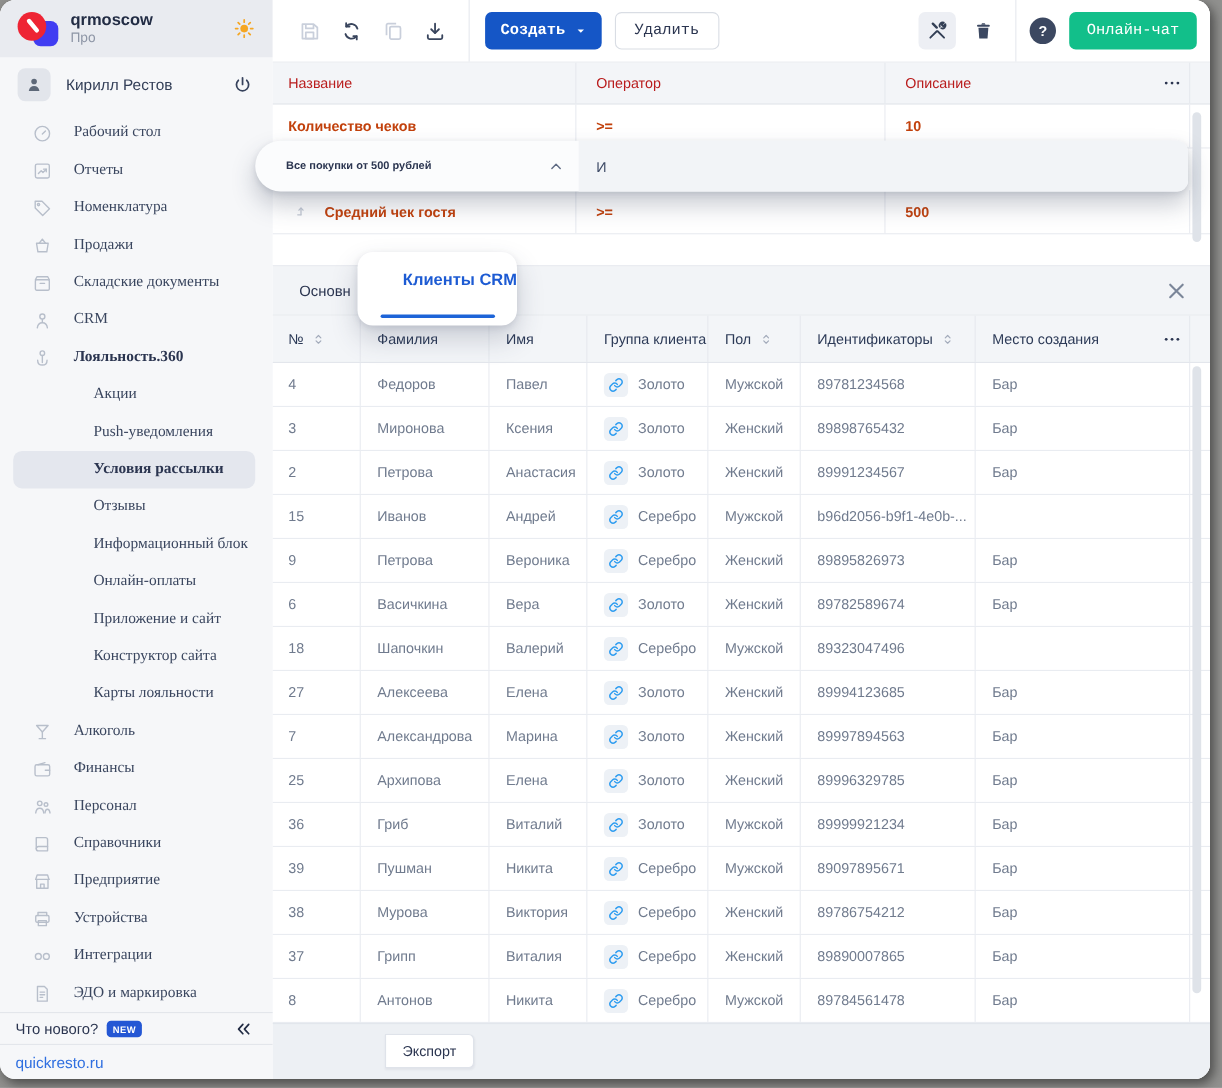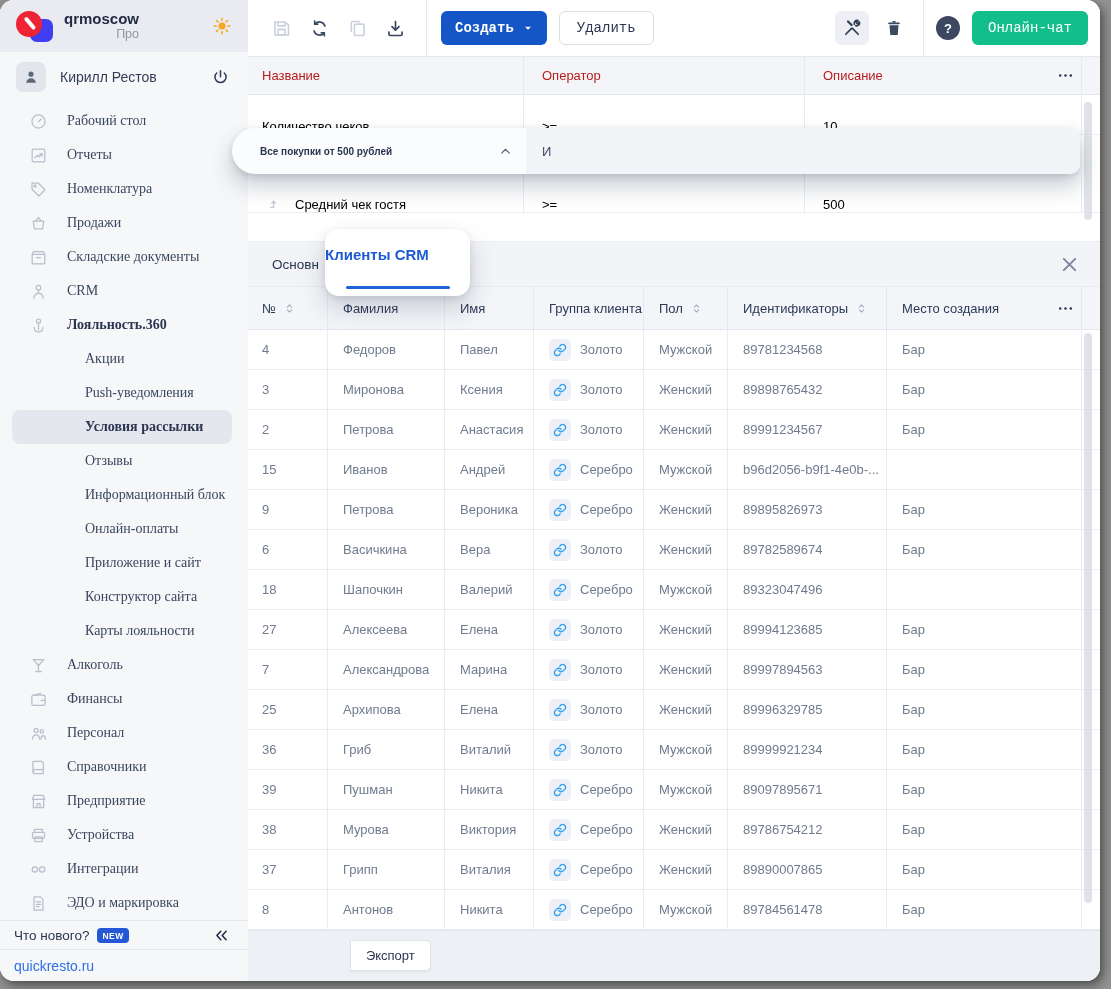--- a/index.html
+++ b/index.html
@@ -11,21 +11,21 @@
     position:relative;
   }
   .window {
     position:absolute; left:0; top:0; width:1100px; height:981px;
     background:#ffffff; border-radius:14px; display:flex;
     box-shadow: 3px 4px 10px rgba(20,20,20,.55);
     overflow:hidden;
   }
   
   .sidebar { width:248px; flex:0 0 248px; background:#f6f7f9; display:flex; flex-direction:column; }
-  .side-header { height:55px; background:#e9ebf0; display:flex; align-items:center; padding:0 16px 0 16px;text-align:right; }
+  .side-header { height:55px; background:#e9ebf0; display:flex; align-items:center; padding:0 16px 0 16px; }
   .logo { position:relative; width:38px; height:34px; flex:0 0 38px; }
   .logo .sq { position:absolute; right:1px; bottom:1px; width:23px; height:23px; border-radius:7px; background:#413df2; }
   .logo .ci { position:absolute; left:0; top:2px; width:26px; height:26px; border-radius:50%; background:#ee2434; }
   .logo .slash { position:absolute; left:12px; top:7px; width:3.5px; height:15px; background:#fff; border-radius:2px; transform:rotate(-40deg); }
   .org { margin-left:10px; line-height:1.15; }
   .org-name { font-size:15px; font-weight:700; color:#222c44; }
   .org-plan { font-size:12.5px; color:#8e96a6; }
   .side-header .icn.sun { margin-left:auto; }
   .user-row { height:46px; display:flex; align-items:center; padding:6px 18px 0 16px; }
   .avatar { width:30px; height:30px; border-radius:7px; background:#e2e5eb; display:flex; align-items:center; justify-content:center; }
@@ -62,40 +62,40 @@
   .help-circle { width:24px; height:24px; border-radius:50%; background:#3c4861; color:#fff; font-size:13px; font-weight:700; display:flex; align-items:center; justify-content:center; cursor:pointer; border:none; font-family:inherit; }
   .btn-chat { background:#12bf8a; color:#fff; border:none; padding:0 16px; margin-left:12px; font-weight:500; }
   
   .conditions { position:relative; height:156px; flex:0 0 156px; }
   .cond-head { height:38px; background:#f3f5f8; display:grid; grid-template-columns:262px 281px 1fr; align-items:center; padding-left:14px; padding-right:18px; border-bottom:1px solid #e3e6ec; position:relative; }
   .cond-head .hcell { font-size:13px; color:#b91c1c; height:100%; display:flex; align-items:center; border-right:1px solid #e6e9ee; }
   .cond-head .hcell:nth-child(2), .cond-head .hcell:nth-child(3) { padding-left:18px; }
   .cond-rows { }
   .cond-row { height:40px; display:grid; grid-template-columns:262px 281px 1fr; align-items:center; padding-left:14px; padding-right:18px; border-bottom:1px solid #e9ecf1; }
   .cond-row.ghost { height:38px; border-bottom:none; }
-  .cond-row .cell { font-size:13px; color:#000000; height:100%; display:flex; align-items:flex-end; border-right:1px solid #e9ecf1; }
+  .cond-row .cell { font-size:13px; color:#c2410c; height:100%; display:flex; align-items:center; border-right:1px solid #e9ecf1;font-weight:bold; }
   .cond-row .cell:nth-child(2), .cond-row .cell:nth-child(3) { padding-left:18px; }
   .cond-row .cell .icn.child { margin-right:12px; margin-left:6px; color:#c3c9d4; }
   .head-dots { position:absolute; right:26px; top:0; height:100%; display:flex; align-items:center; color:#2b3550; cursor:pointer; }
   
   .cond-float { position:absolute; left:-16px; right:20px; top:71px; height:46px; z-index:6;
     display:grid; grid-template-columns:294px 1fr; background:#fbfcfd;
     border-radius:23px 10px 10px 23px;
     box-shadow:0 12px 22px rgba(55,65,90,.28), 0 2px 6px rgba(55,65,90,.15); }
   .cf-left { display:flex; align-items:center; padding-left:28px; }
   .cf-name { font-size:10px; font-weight:700; color:#2b3550; }
   .cf-left .icn.chev { margin-left:auto; margin-right:14px; color:#5f6b84; }
   .cf-right { background:#f2f4f7; border-radius:0 10px 10px 0; display:flex; align-items:center; padding-left:16px; font-size:13px; color:#3e4a66; }
   .spacer-white { height:28px; flex:0 0 28px; background:#fff; }
   
   .tabbar { position:relative; height:46px; flex:0 0 46px; background:#f2f4f7; border-top:1px solid #e9ecf0; border-bottom:1px solid #e7eaee; display:flex; align-items:center; padding:0 20px 0 24px; }
   .tab-plain { font-size:13.5px; color:#2b3550; cursor:pointer; }
   .close-x { margin-left:auto; display:flex; cursor:pointer; color:#7b8699; background:none; border:none; }
   .tab-float { position:absolute; left:77px; top:-13px; width:145px; height:67px; background:#fff; border-radius:14px; z-index:7;
-    box-shadow:0 12px 24px rgba(55,65,90,.22), 0 2px 6px rgba(55,65,90,.12); display:flex; align-items:flex-start; justify-content:flex-start; cursor:pointer; }
+    box-shadow:0 12px 24px rgba(55,65,90,.22), 0 2px 6px rgba(55,65,90,.12); display:flex; align-items:flex-start; justify-content:flex-end; cursor:pointer; }
   .tab-float-label { margin-top:17px; font-size:15px; font-weight:700; color:#1d5bd3; }
   .tab-underline { position:absolute; bottom:7px; left:50%; transform:translateX(-50%); width:104px; height:3px; background:#1d64d8; border-radius:2px; }
   
   .clients { position:relative; flex:1; }
   .cl-head { height:43px; background:#f3f5f8; display:grid; grid-template-columns:66px 117px 89px 110px 84px 159px 1fr; align-items:center; padding-left:14px; padding-right:18px; border-bottom:1px solid #e3e6ec; position:relative; }
   .cl-head .hcell { font-size:13px; color:#2c3a57; font-weight:500; height:100%; display:flex; align-items:center; border-right:1px solid #e6e9ee; padding-left:15px; }
   .cl-head .hcell:first-child { padding-left:0; }
   .cl-head .hcell .icn.sort { margin-left:7px; color:#a3abbb; display:flex; }
   .cl-row { height:40px; display:grid; grid-template-columns:66px 117px 89px 110px 84px 159px 1fr; align-items:center; padding-left:14px; padding-right:18px; border-bottom:1px solid #e9ecf1; cursor:pointer; }
   .cl-row .cell { font-size:13px; color:#707b8e; height:100%; display:flex; align-items:center; border-right:1px solid #e9ecf1; padding-left:15px; overflow:hidden; white-space:nowrap; }

